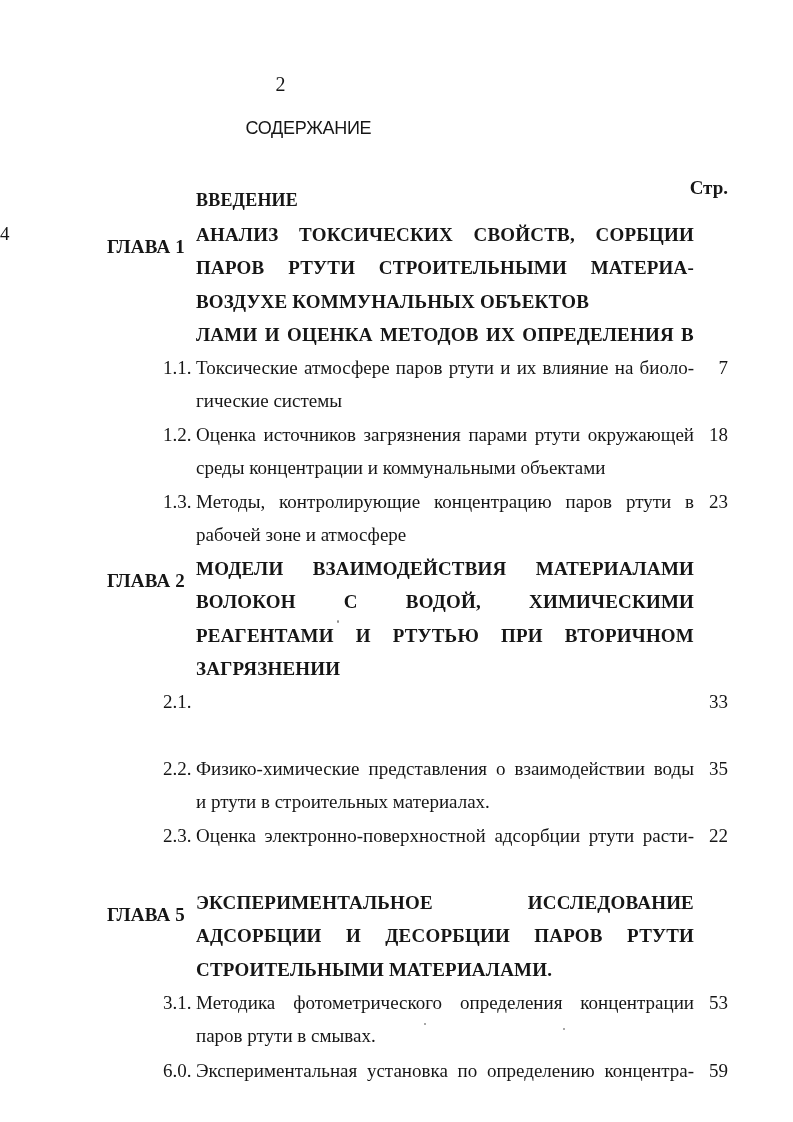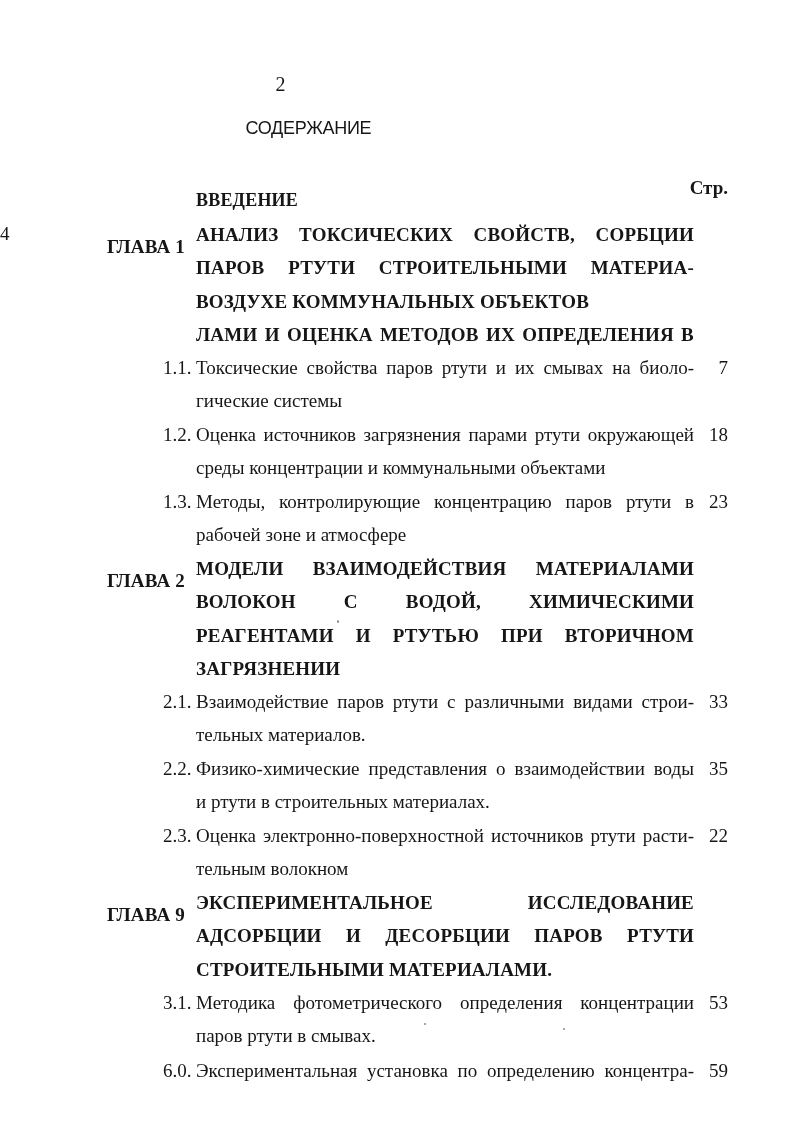--- a/index.html
+++ b/index.html
@@ -65,21 +65,21 @@
       <div class="ln j">АНАЛИЗ ТОКСИЧЕСКИХ СВОЙСТВ, СОРБЦИИ</div>
       <div class="ln j">ПАРОВ РТУТИ СТРОИТЕЛЬНЫМИ МАТЕРИА-</div>
       <div class="ln">ВОЗДУХЕ КОММУНАЛЬНЫХ ОБЪЕКТОВ</div>
       <div class="ln j">ЛАМИ И ОЦЕНКА МЕТОДОВ ИХ ОПРЕДЕЛЕНИЯ В</div>
     </div>
   </div>
 
   <div class="row entry section" style="top:351px">
     <span class="num">1.1.</span>
     <div class="txt">
-      <div class="ln j">Токсические свойства паров ртути и их смывах на биоло-</div>
+      <div class="ln j">Токсические атмосфере паров ртути и их влияние на биоло-</div>
       <div class="ln">гические системы</div>
     </div>
     <span class="pg">7</span>
   </div>
 
   <div class="row entry section" style="top:418px">
     <span class="num">1.2.</span>
     <div class="txt">
       <div class="ln j">Оценка источников загрязнения парами ртути окружающей</div>
       <div class="ln">среды концентрации и коммунальными объектами</div>
@@ -101,47 +101,42 @@
     <div class="txt">
       <div class="ln j">МОДЕЛИ ВЗАИМОДЕЙСТВИЯ МАТЕРИАЛАМИ</div>
       <div class="ln j">ВОЛОКОН С ВОДОЙ, ХИМИЧЕСКИМИ</div>
       <div class="ln j">РЕАГЕНТАМИ И РТУТЬЮ ПРИ ВТОРИЧНОМ</div>
       <div class="ln">ЗАГРЯЗНЕНИИ</div>
     </div>
   </div>
 
   <div class="row entry section" style="top:685px">
     <span class="num">2.1.</span>
-    <div class="txt">
-      <div class="ln j">Взаимодействие паров ртути с различными видами строи-</div>
-      <div class="ln">тельных материалов.</div>
-    </div>
     <span class="pg">33</span>
   </div>
 
   <div class="row entry section" style="top:752px">
     <span class="num">2.2.</span>
     <div class="txt">
       <div class="ln j">Физико-химические представления о взаимодействии воды</div>
       <div class="ln">и ртути в строительных материалах.</div>
     </div>
     <span class="pg">35</span>
   </div>
 
   <div class="row entry section" style="top:819px">
     <span class="num">2.3.</span>
     <div class="txt">
-      <div class="ln j">Оценка электронно-поверхностной источников ртути расти-</div>
-      <div class="ln">тельным волокном</div>
+      <div class="ln j">Оценка электронно-поверхностной адсорбции ртути расти-</div>
     </div>
     <span class="pg">22</span>
   </div>
 
   <div class="row entry chapter" style="top:886px">
-    <span class="lbl">ГЛАВА 9</span>
+    <span class="lbl">ГЛАВА 5</span>
     <div class="txt">
       <div class="ln j">ЭКСПЕРИМЕНТАЛЬНОЕ ИССЛЕДОВАНИЕ</div>
       <div class="ln j">АДСОРБЦИИ И ДЕСОРБЦИИ ПАРОВ РТУТИ</div>
       <div class="ln">СТРОИТЕЛЬНЫМИ МАТЕРИАЛАМИ.</div>
     </div>
   </div>
 
   <div class="row entry section" style="top:986px">
     <span class="num">3.1.</span>
     <div class="txt">

